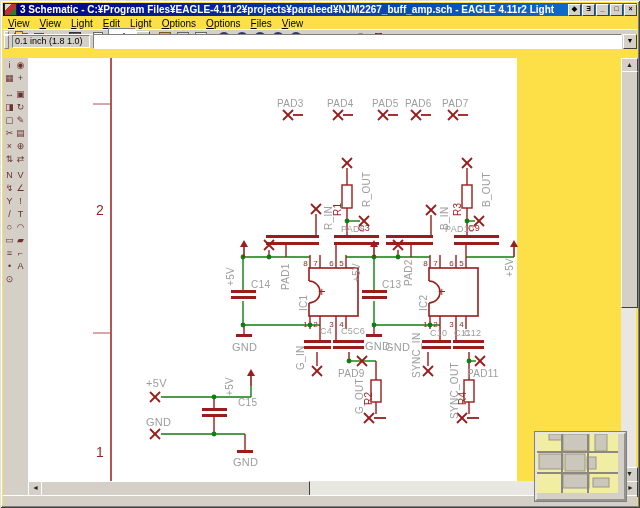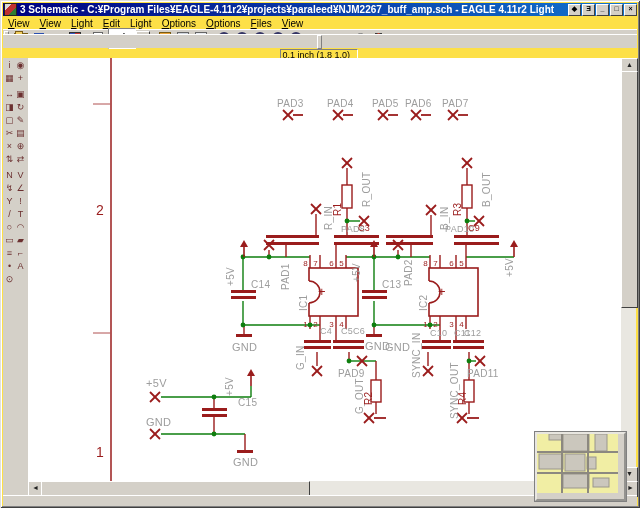--- a/index.html
+++ b/index.html
@@ -20,21 +20,21 @@
     text-align:center;color:#000;font-weight:bold;}
   
   #menubar{position:absolute;left:3px;top:17px;width:634px;height:12px;
     font-size:10px;display:flex;align-items:center;}
   .menu-item{display:inline-block;padding:0 5px;}
   .menu-item::first-letter{text-decoration:underline;}
   
   .bar{position:absolute;left:3px;width:634px;background:#d4d0c8;
     border-top:1px solid #fff;display:flex;align-items:center;}
   #toolbar{top:29px;height:16px;}
-  #coordbar{top:34px;height:13px;flex-direction:column;}
+  #coordbar{top:34px;height:13px;}
   .grip{width:3px;height:12px;border:1px solid;border-color:#fff #808080 #808080 #fff;margin:0 3px 0 1px;flex:0 0 auto;}
   .tsep{width:5px;height:14px;flex:0 0 auto;}
   .tbtn{width:18px;height:15px;display:flex;align-items:center;justify-content:center;
     flex:0 0 auto;font-size:10px;color:#303030;position:relative;}
   .tbtn.dis{color:#9a9a9a;}
   .i-folder{width:12px;height:8px;background:#f2cf60;border:1px solid #7a5c14;position:relative;}
   .i-folder::before{content:"";position:absolute;left:0;top:-3px;width:6px;height:2px;background:#f2cf60;border:1px solid #7a5c14;}
   .i-floppy{width:10px;height:10px;background:#2a4fae;position:relative;}
   .i-floppy::after{content:"";position:absolute;left:2px;bottom:0;width:6px;height:4px;background:#dfe5f2;}
   .i-board{width:10px;height:10px;background:linear-gradient(90deg,#3a57c0 50%,#c03a3a 50%);border:1px solid #333;}
@@ -59,21 +59,21 @@
     font-size:9px;line-height:11px;padding:0 2px;margin-right:3px;flex:0 0 auto;white-space:nowrap;}
   #cmdline{flex:1 1 auto;height:11px;background:#fff;border:1px solid;
     border-color:#808080 #fff #fff #808080;font-size:9px;margin-right:1px;}
   
   #palette{position:absolute;left:3px;top:58px;width:24px;height:437px;background:#d4d0c8;
     display:flex;flex-wrap:wrap;align-content:flex-start;padding-left:1px;}
   .pbtn{width:11px;height:12px;margin:1px 0 0 0;display:flex;align-items:center;justify-content:center;
     font-size:9px;color:#6b3030;background:#d4d0c8;}
   .pgap{width:22px;height:3px;}
   
-  #canvas{position:absolute;left:28px;top:58px;width:593px;height:423px;background:#fff;}
+  #canvas{position:absolute;left:28px;top:58px;width:489px;height:423px;background:#fff;}
   #schsvg{position:absolute;left:0;top:0;}
   
   .sbtn{position:absolute;background:#d4d0c8;border:1px solid;
     border-color:#fff #404040 #404040 #fff;font-size:7px;line-height:11px;text-align:center;color:#222;}
   #vscroll{position:absolute;left:621px;top:58px;width:15px;height:423px;background:#e9e7e1;}
   #vthumb{position:absolute;left:621px;top:71px;width:15px;height:235px;background:#d4d0c8;
     border:1px solid;border-color:#fff #404040 #404040 #fff;}
   #hscroll{position:absolute;left:28px;top:481px;width:608px;height:14px;background:#e9e7e1;}
   #hthumb{position:absolute;left:41px;top:481px;width:267px;height:14px;background:#d4d0c8;
     border:1px solid;border-color:#fff #404040 #404040 #fff;}

